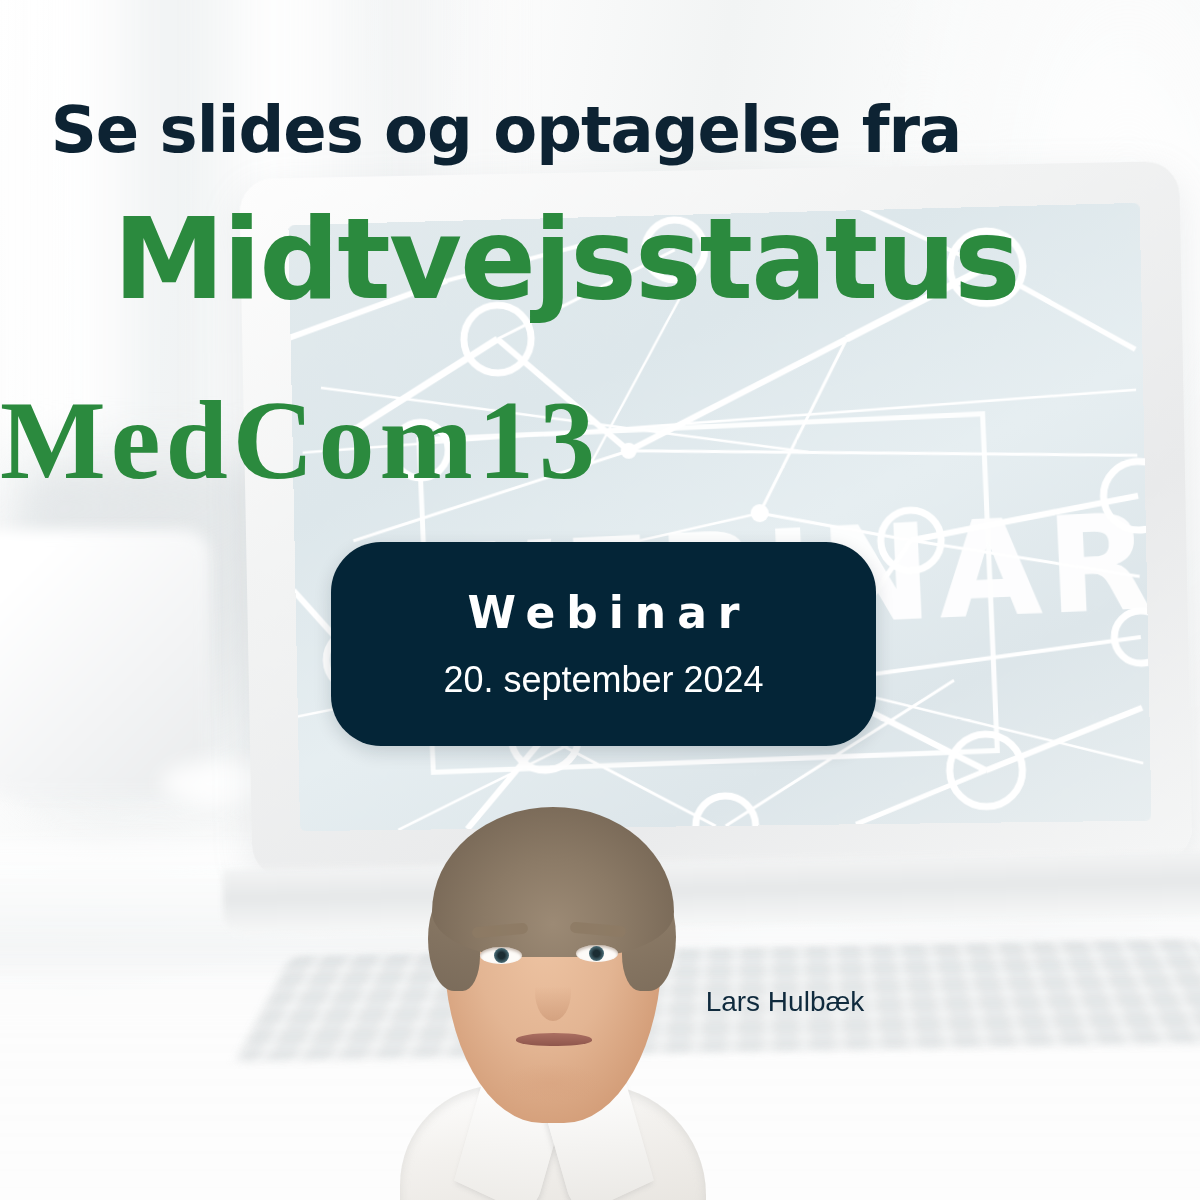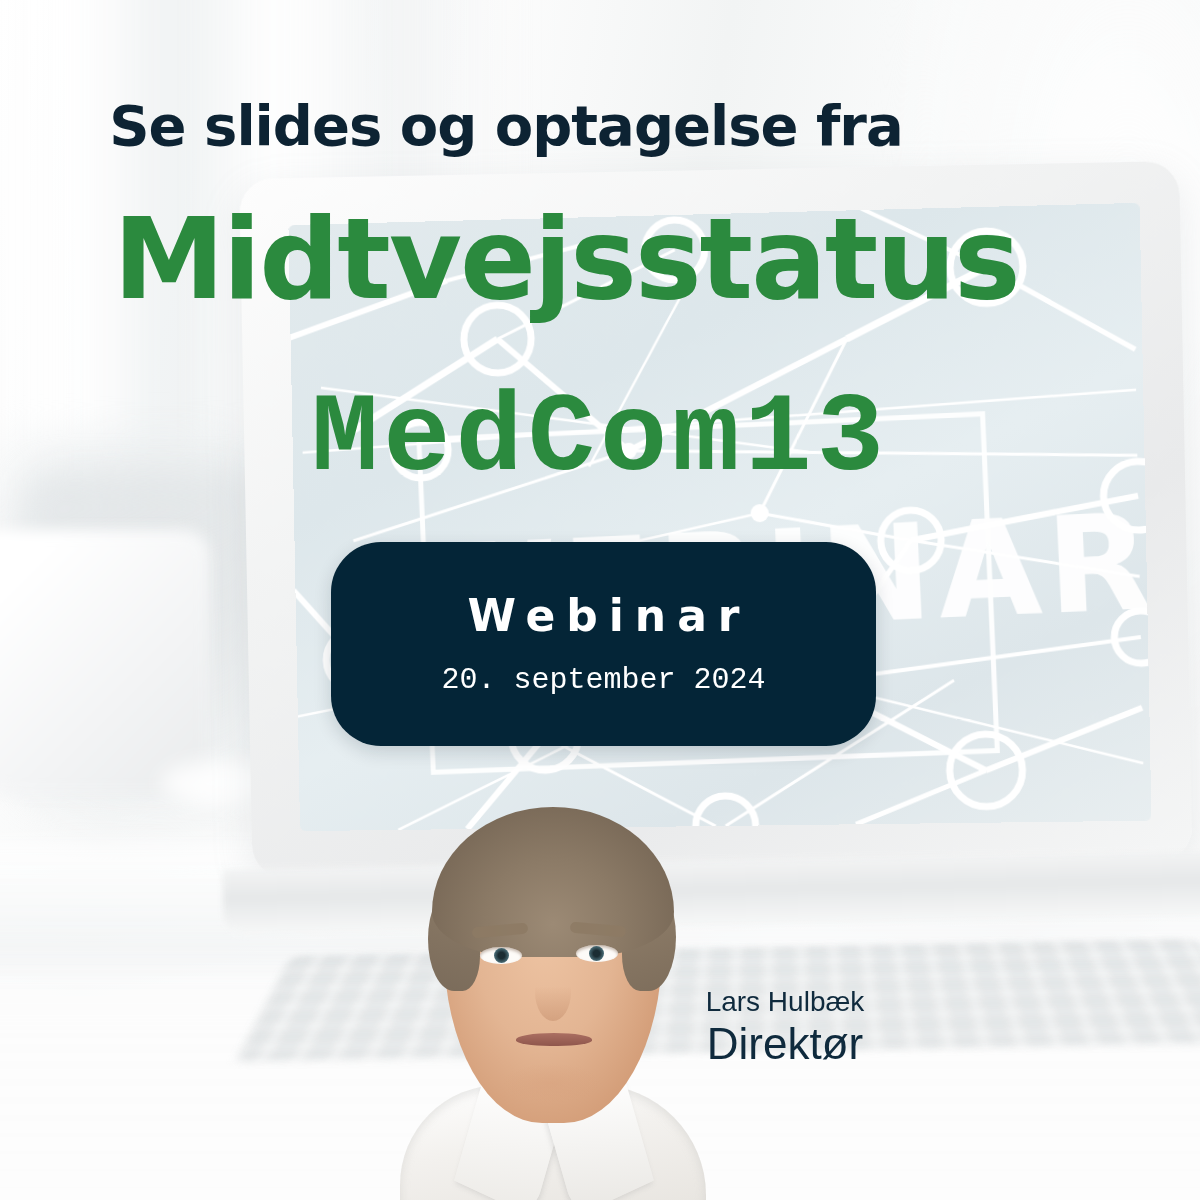--- a/index.html
+++ b/index.html
@@ -226,39 +226,39 @@
     background:radial-gradient(ellipse,rgba(214,158,122,.35),rgba(214,158,122,0) 70%);
     border-radius:50%;
   }
 
   
   .h-top{
     position:absolute;left:0;top:98px;width:1012px;
     text-align:center;
     font-family:"DejaVu Sans", sans-serif;
     font-weight:bold;
-    font-size:56px;
+    font-size:64px;
     line-height:1;
     color:#0d2333;
     letter-spacing:-1px;
   }
   .h-green1{
     position:absolute;left:0;top:203px;width:1132px;
     text-align:center;
     font-family:"DejaVu Sans", sans-serif;
     font-weight:bold;
     font-size:112px;
     line-height:1;
     color:#2b8a3e;
     letter-spacing:-2px;
   }
   .h-green2{
     position:absolute;left:0;top:384px;width:1200px;
-    text-align:center;
-    font-family:Liberation Mono, monospace;
+    text-align:left;
+    font-family:Liberation Serif, serif;
     font-weight:bold;
     font-size:112px;
     line-height:1;
     color:#2b8a3e;
     letter-spacing:5px;
   }
 
   
   .badge{
     position:absolute;left:331px;top:542px;width:545px;height:204px;
@@ -272,23 +272,23 @@
     color:#ffffff;
     font-family:"DejaVu Sans", sans-serif;
     font-weight:bold;
     font-size:44px;
     letter-spacing:11px;
     line-height:1;
     padding-left:11px;
   }
   .badge-date{
     color:#ffffff;
-    font-family:Liberation Mono, monospace;
+    font-family:Liberation Sans, sans-serif;
     font-weight:normal;
-    font-size:30px;
+    font-size:36px;
     line-height:1;
     margin-top:27px;
   }
 
   
   .speaker{
     position:absolute;left:620px;top:985px;width:330px;
     text-align:center;
     color:#0f2a3d;
     font-family:"Liberation Sans", sans-serif;
@@ -408,16 +408,15 @@
       <div class="p-iris-l"></div>
       <div class="p-iris-r"></div>
       <div class="p-nose"></div>
       <div class="p-mouth"></div>
       <div class="p-chin"></div>
     </div>
   </div>
 
   <div class="speaker">
     <div class="speaker-name">Lars Hulbæk</div>
-    <div class="speaker-role">Direktør</div>
   </div>
 
 </div>
 
 </body></html>

